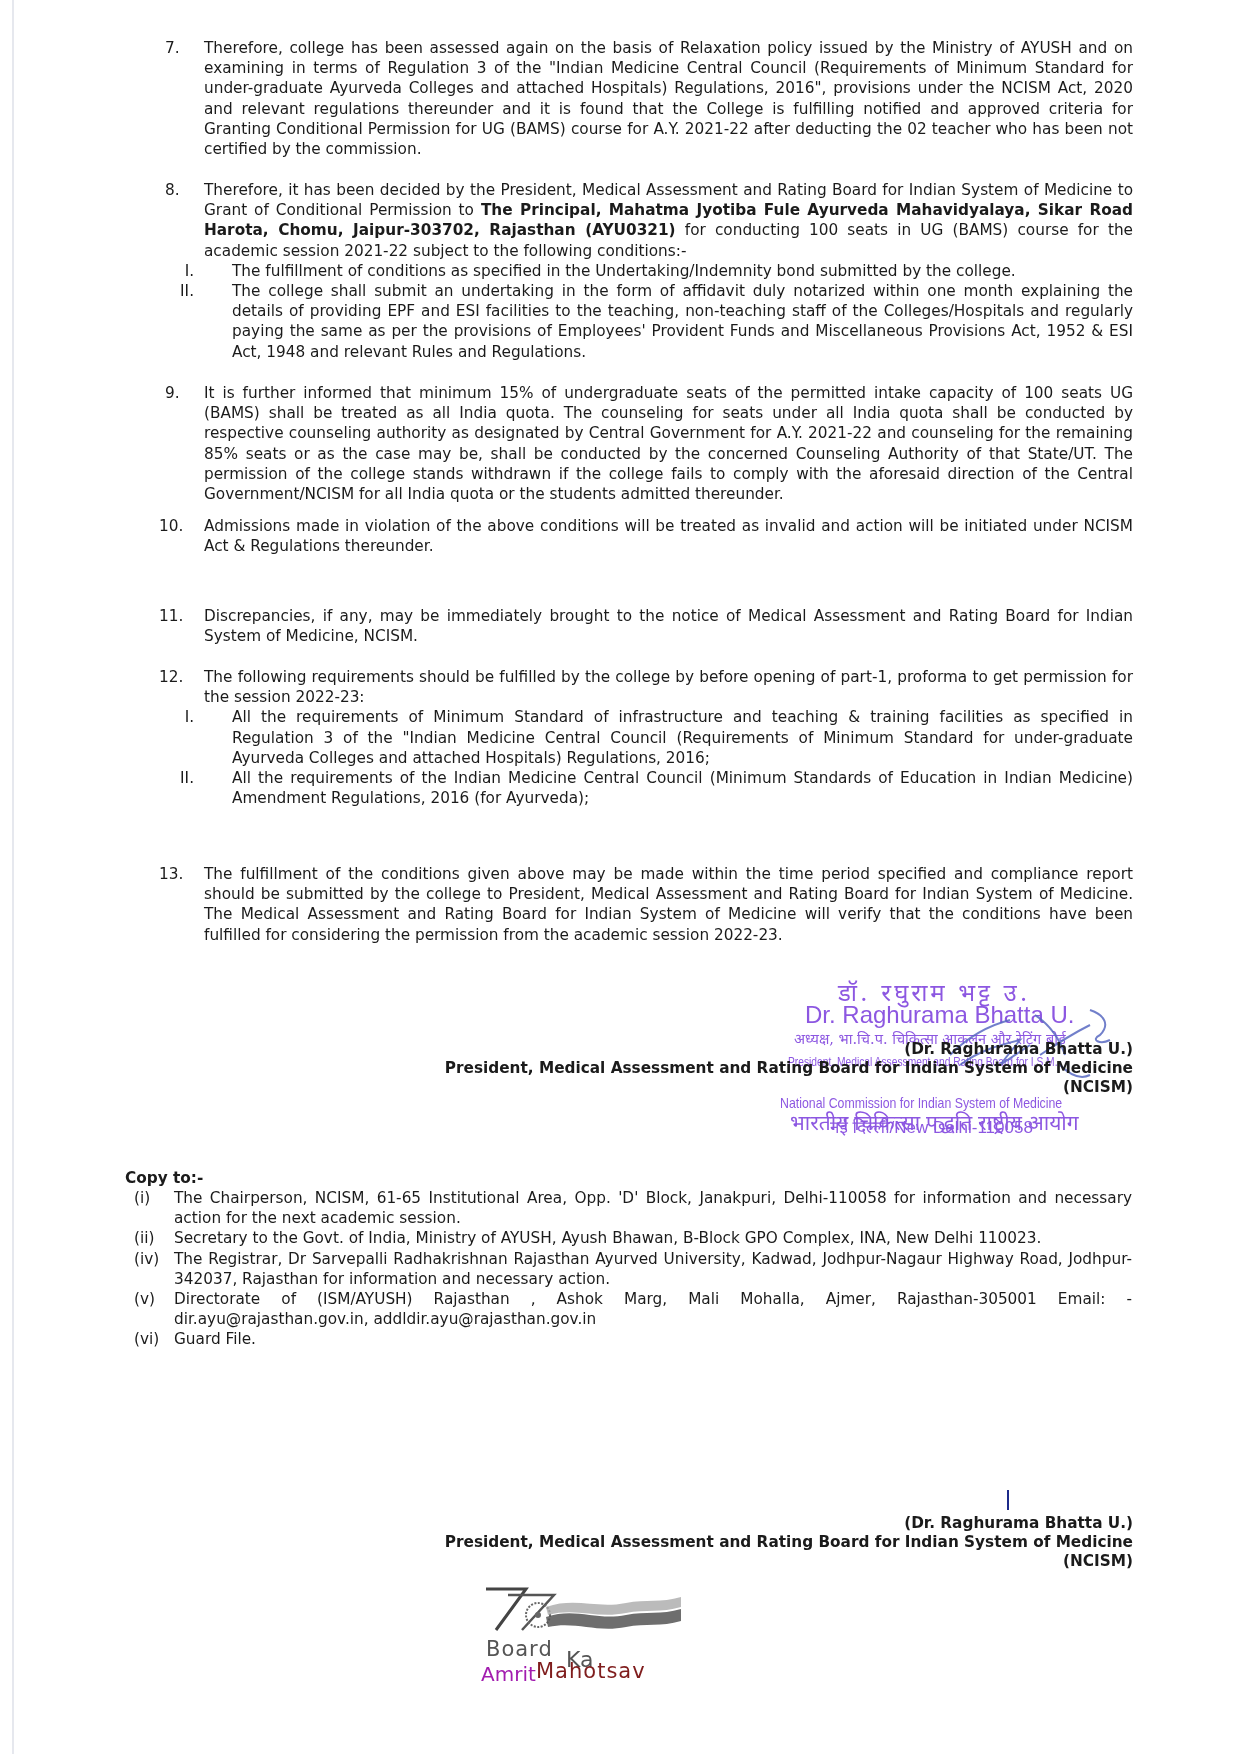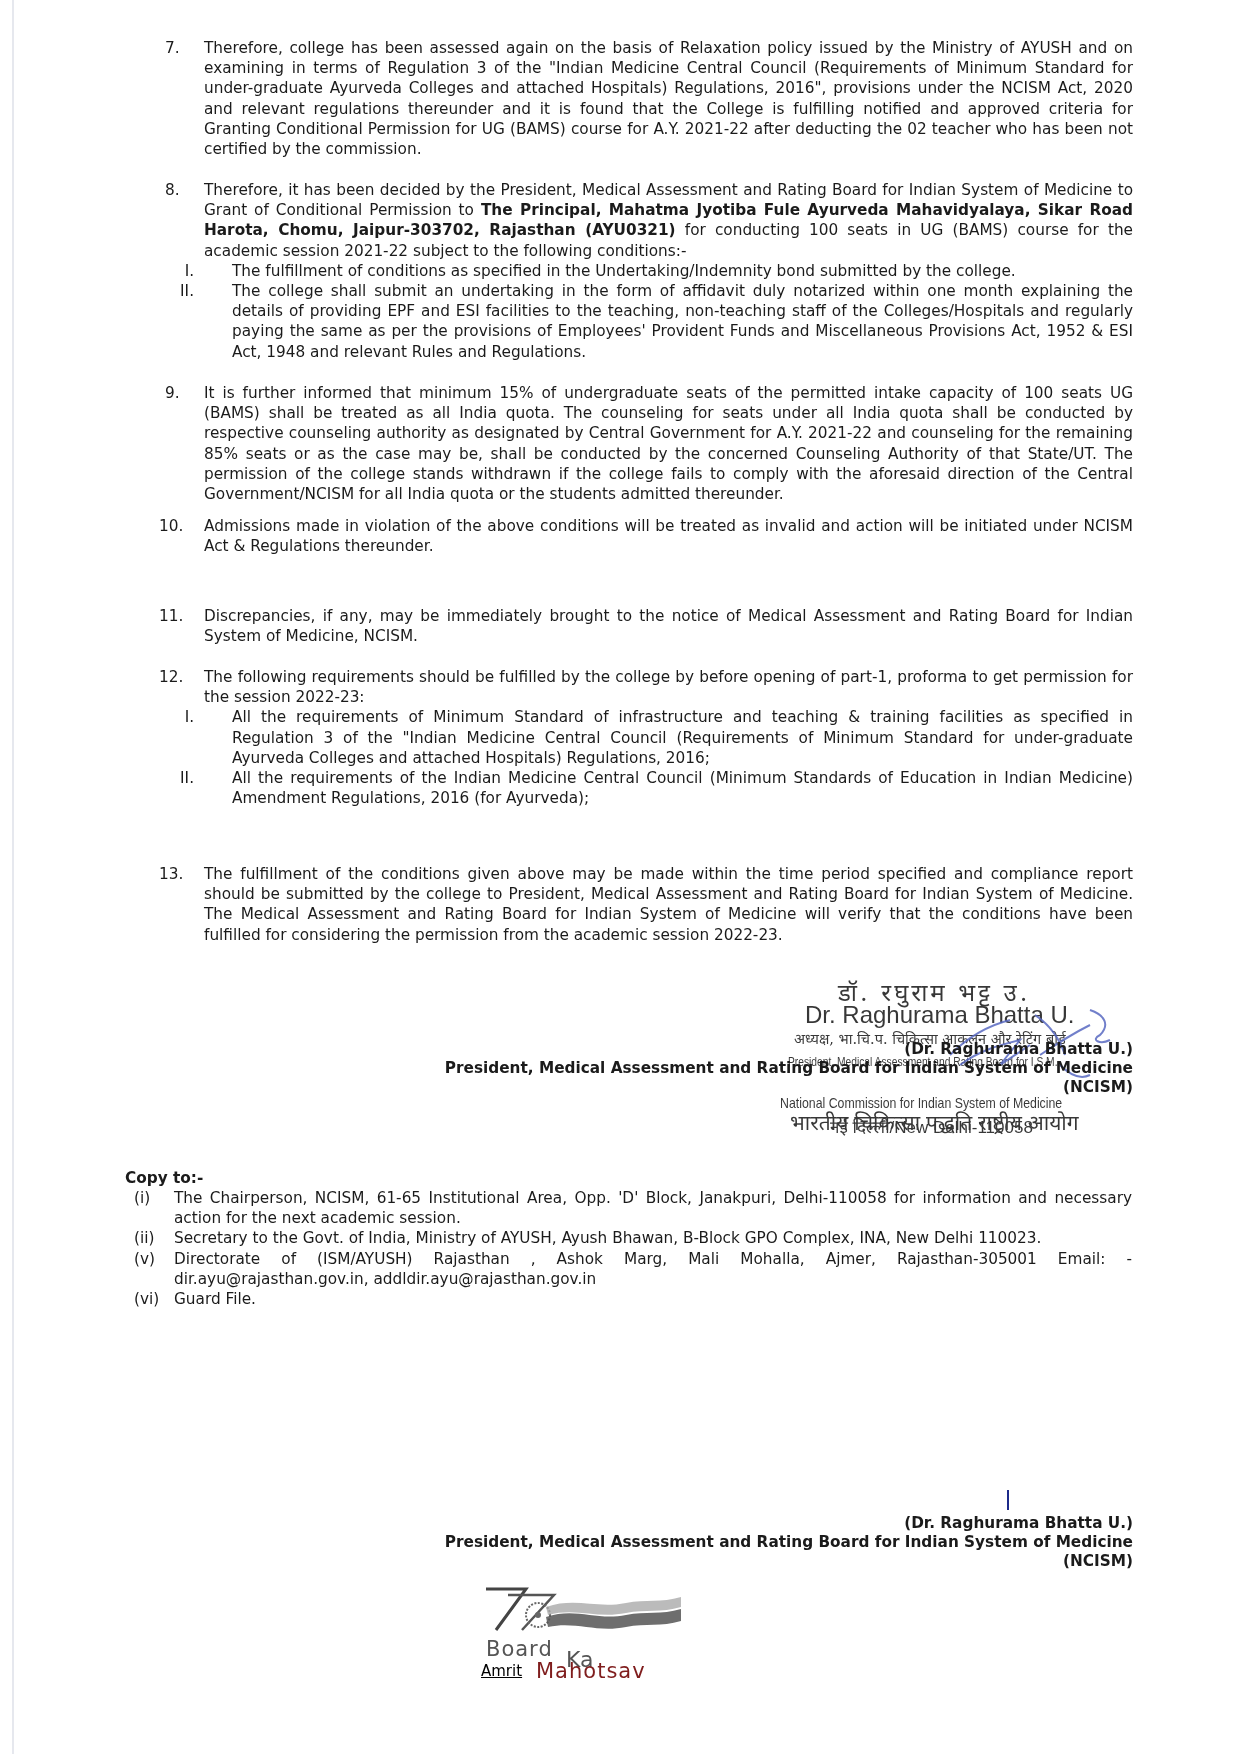--- a/index.html
+++ b/index.html
@@ -15,42 +15,42 @@
   .para .num.wide { left: -6px; }
   .para .body { margin-left: 39px; }
   .para .body b { font-weight: bold; }
   .sub { position: relative; margin-left: 39px; }
   .sub .rn { position: absolute; left: -60px; width: 50px; text-align: right; }
   .sub .st { margin-left: 28px; text-align: justify; }
 
   .sigblock { position: absolute; right: 107px; text-align: right; font-weight: bold; font-size: 15.3px; line-height: 19px; }
   .sigblock .title-line { white-space: nowrap; }
 
-  .stamp { position: absolute; left: 780px; top: 975px; width: 360px; height: 170px; color: #000000; opacity: 0.78; }
+  .stamp { position: absolute; left: 780px; top: 975px; width: 360px; height: 170px; color: #6d28d9; opacity: 0.78; }
   .stamp div { position: absolute; white-space: nowrap; text-align: center; }
   .stamp .hi1 { left: 58px; top: 0px; font-size: 24px; font-family: "DejaVu Serif", serif; letter-spacing: 3px; }
   .stamp .en1 { left: 25px; top: 26px; font-size: 24px; font-family: "Liberation Sans", sans-serif; }
   .stamp .hi2 { left: 14px; top: 53px; font-size: 14.5px; font-family: "DejaVu Serif", serif; }
   .stamp .en2 { left: 8px; top: 80px; font-size: 12.5px; font-family: "Liberation Sans", sans-serif; transform: scaleX(0.82); transform-origin: left; }
   .stamp .hi3 { left: 10px; top: 97px; font-size: 21px; font-family: Liberation Sans, sans-serif; margin-top: 36px; }
   .stamp .en3 { left: 0px; top: 120px; font-size: 14.5px; font-family: "Liberation Sans", sans-serif; transform: scaleX(0.85); transform-origin: left; }
   .stamp .en4 { left: 50px; top: 140px; font-size: 17px; font-family: "Liberation Sans", sans-serif; }
   .stamp svg { position: absolute; left: 160px; top: 20px; }
 
   .copy-head { position: absolute; left: 125px; top: 1169px; font-weight: bold; font-size: 15.3px; }
   .copy-list { position: absolute; left: 134px; top: 1188px; width: 998px; font-size: 15.3px; line-height: 20.2px; }
   .copy-item { position: relative; padding-left: 40px; text-align: justify; }
   .copy-item .ci { position: absolute; left: 0; top: 0; }
 
   .pen-mark { position: absolute; left: 1007px; top: 1490px; width: 2px; height: 20px; background: #1c2a8a; }
 
   .logo { position: absolute; left: 486px; top: 1585px; width: 250px; height: 100px; color: #333; }
   .logo .t1 { position: absolute; left: 0; top: 52px; font-family: "DejaVu Sans", sans-serif; font-size: 21px; letter-spacing: 1px; color: #555; }
   .logo .t2 { position: absolute; left: 80px; top: 62px; font-family: "DejaVu Sans", sans-serif; font-size: 22px; color: #555; }
-  .logo .t3 { position: absolute; left: -5px; top: 77px; font-family: "DejaVu Sans", sans-serif; font-size: 15px; color: #000000; text-decoration: underline; }
+  .logo .t3 { position: absolute; left: -5px; top: 77px; font-family: "DejaVu Sans", sans-serif; font-size: 20px; color: #a21caf; }
   .logo .t4 { position: absolute; left: 50px; top: 74px; font-family: "DejaVu Sans", sans-serif; font-size: 21px; letter-spacing: 1px; color: #7f1d1d; }
   .logo svg { position: absolute; left: 0; top: 0; }
 </style>
 </head>
 <body>
 
 <div class="edge-line"></div>
 
 <div class="page">
 
@@ -128,20 +128,24 @@
   <div class="copy-list">
     <div class="copy-item">
       <span class="ci">(i)</span>
       <div>The Chairperson, NCISM, 61-65 Institutional Area, Opp. 'D'  Block, Janakpuri, Delhi-110058 for information and necessary action for the next academic session.</div>
     </div>
     <div class="copy-item">
       <span class="ci">(ii)</span>
       <div>Secretary to the Govt. of India, Ministry of AYUSH,  Ayush Bhawan, B-Block GPO Complex, INA, New Delhi 110023.</div>
     </div>
     <div class="copy-item">
+      <span class="ci">(iv)</span>
+      <div>The Registrar, Dr Sarvepalli Radhakrishnan Rajasthan Ayurved University, Kadwad, Jodhpur-Nagaur Highway Road, Jodhpur-342037, Rajasthan for information and necessary action.</div>
+    </div>
+    <div class="copy-item">
       <span class="ci">(v)</span>
       <div>Directorate of (ISM/AYUSH) Rajasthan ,  Ashok  Marg,  Mali  Mohalla,  Ajmer,  Rajasthan-305001  Email:  - dir.ayu@rajasthan.gov.in, addldir.ayu@rajasthan.gov.in</div>
     </div>
     <div class="copy-item">
       <span class="ci">(vi)</span>
       <div>Guard File.</div>
     </div>
   </div>
 
   <div class="pen-mark"></div>

